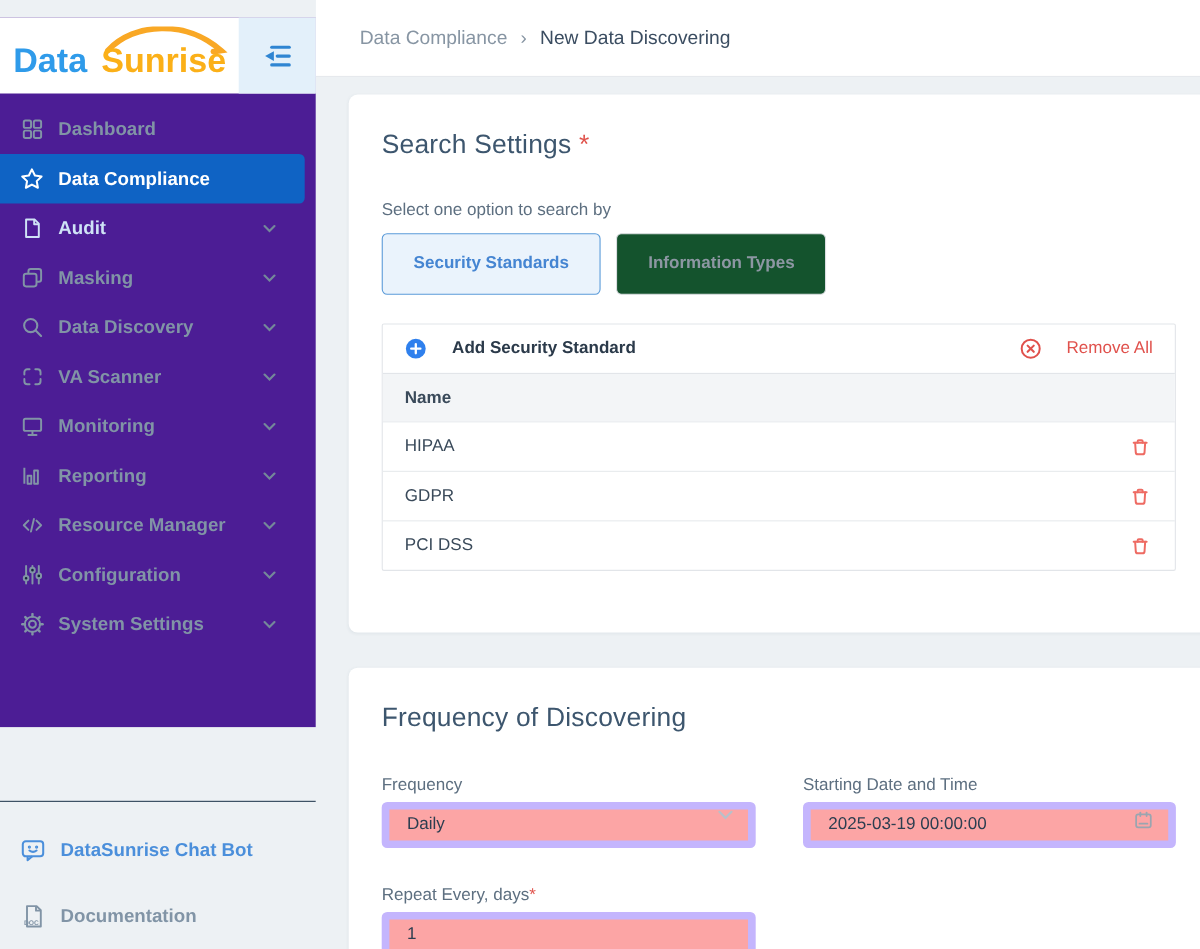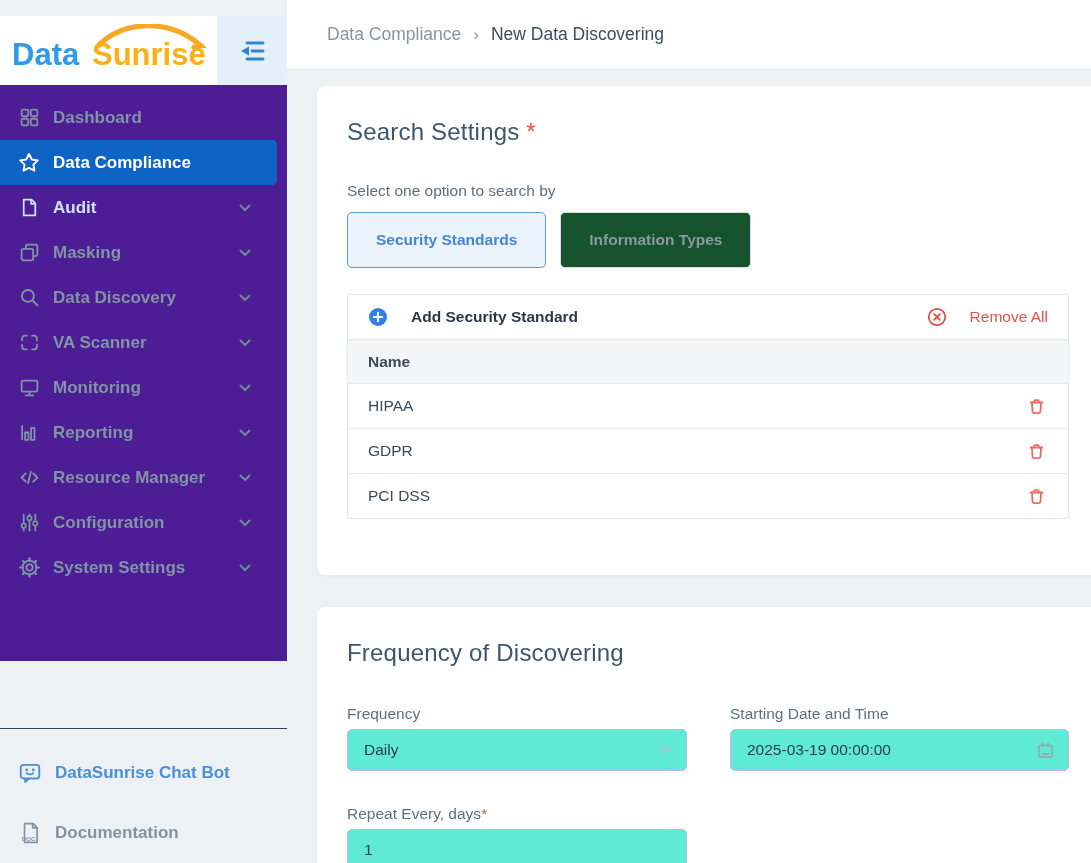--- a/index.html
+++ b/index.html
@@ -51,21 +51,21 @@
   .tool-left, .tool-right { display:flex; align-items:center; gap:23px; cursor:pointer; }
   .tool-left span { font-size:15.5px; font-weight:700; color:#2b3a4a; }
   .tool-right span { font-size:15.5px; font-weight:400; color:#e0514c; }
   .tbl-head { height:44px; background:#f3f5f7; border-top:1px solid #e2e5e9; display:flex; align-items:center; padding:0 20px; font-size:15.5px; font-weight:700; color:#3a4a5a; }
   .tbl-row { height:45px; border-top:1px solid #e7eaed; display:flex; align-items:center; justify-content:space-between; padding:0 22px 0 20px; }
   .tbl-row .cell { font-size:15.5px; color:#3a4a5a; }
   .trash { display:flex; cursor:pointer; color:#ee6b63; }
 
   .form-grid { margin-top:38px; display:grid; grid-template-columns:340px 339px; column-gap:43px; }
   .field-label { font-size:15.5px; color:#5d6f80; margin-bottom:6px; }
-  .ctl { position:relative; height:42px; border:1px solid #c4b5fd; border-radius:5px; background:#5eead4; display:flex; align-items:center; }
+  .ctl { position:relative; height:42px; border:7px solid #c4b5fd; border-radius:5px; background:#fca5a5; display:flex; }
   .ctl input { border:none; outline:none; background:transparent; width:100%; height:100%; padding:0 40px 0 16px; font-size:15.5px; color:#2c3e50; font-family:inherit; }
   .ctl .ctl-icon { position:absolute; right:13px; display:flex; color:#b8c0c9; pointer-events:none; }
   .row2 { margin-top:34px; width:340px; }
 
   svg { display:block; }
 </style>
 </head>
 <body>
 
 <div class="sidebar">

